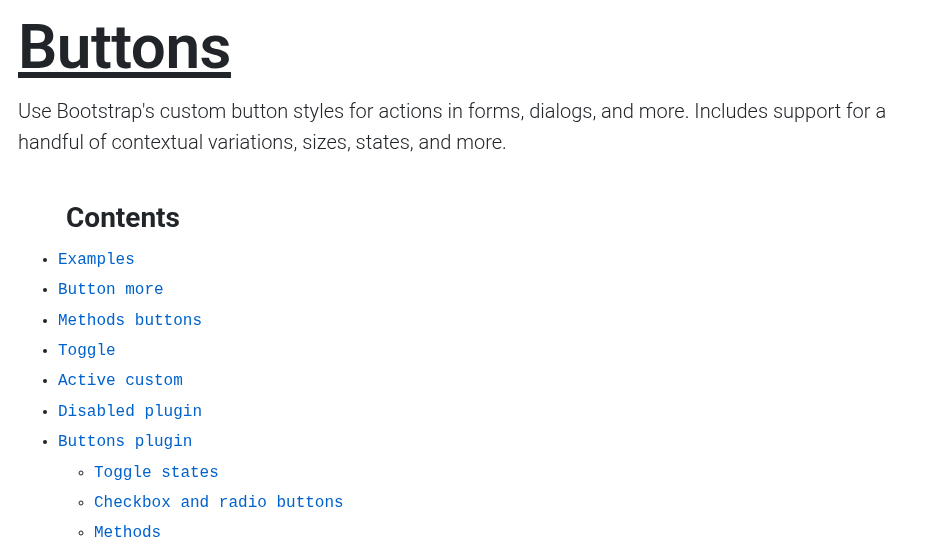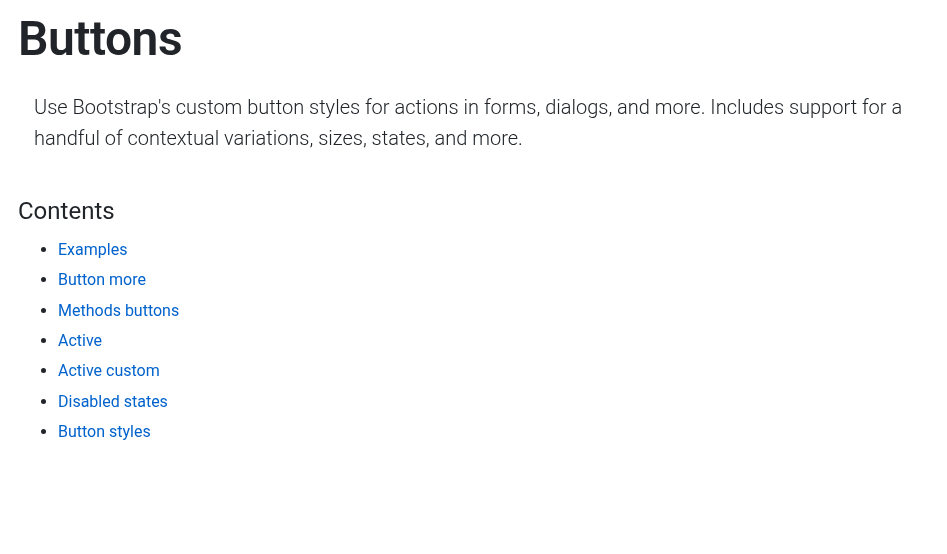--- a/index.html
+++ b/index.html
@@ -9,48 +9,50 @@
     }
     body {
       font-family: "Segoe UI", -apple-system, BlinkMacSystemFont, Roboto, "Helvetica Neue", Arial, sans-serif;
       color: #212529;
       background: #ffffff;
       padding: 10px 18px;
       width: 947px;
       font-weight: 300;
     }
     h1.page-title {
-      font-size: 48px;
+      font-size: 62px;
       font-weight: 600;
-      margin-bottom: 24px;
+      margin-bottom: 12px;
       line-height: 1.2;
       letter-spacing: -0.5px;
+      text-decoration: underline;
     }
     p.lead {
       font-size: 20px;
       line-height: 1.55;
       color: #212529;
       margin-bottom: 42px;
       font-weight: 300;
-      margin-left: 16px;
     }
     h2.contents-heading {
-      font-size: 24px;
-      font-weight: 400;
+      font-size: 28px;
+      font-weight: 700;
       margin-bottom: 8px;
       line-height: 1.3;
+      margin-left: 48px;
     }
     ul.toc {
       list-style: disc;
       padding-left: 40px;
     }
     ul.toc li {
       font-size: 16px;
       line-height: 1.9;
       color: #212529;
+      font-family: Liberation Mono, monospace;
     }
     ul.toc li::marker {
       color: #212529;
     }
     ul.toc ul {
       list-style: circle;
       padding-left: 36px;
     }
     ul.toc a {
       color: #0062cc;
@@ -71,24 +73,35 @@
   <li>
     <a href="#">Examples</a>
   </li>
   <li>
     <a href="#">Button more</a>
   </li>
   <li>
     <a href="#">Methods buttons</a>
   </li>
   <li>
-    <a href="#">Active</a>
+    <a href="#">Toggle</a>
   </li>
   <li>
     <a href="#">Active custom</a>
   </li>
   <li>
-    <a href="#">Disabled states</a>
+    <a href="#">Disabled plugin</a>
   </li>
   <li>
-    <a href="#">Button styles</a>
+    <a href="#">Buttons plugin</a>
+    <ul>
+      <li>
+        <a href="#">Toggle states</a>
+      </li>
+      <li>
+        <a href="#">Checkbox and radio buttons</a>
+      </li>
+      <li>
+        <a href="#">Methods</a>
+      </li>
+    </ul>
   </li>
 </ul>
 
 </body></html>

